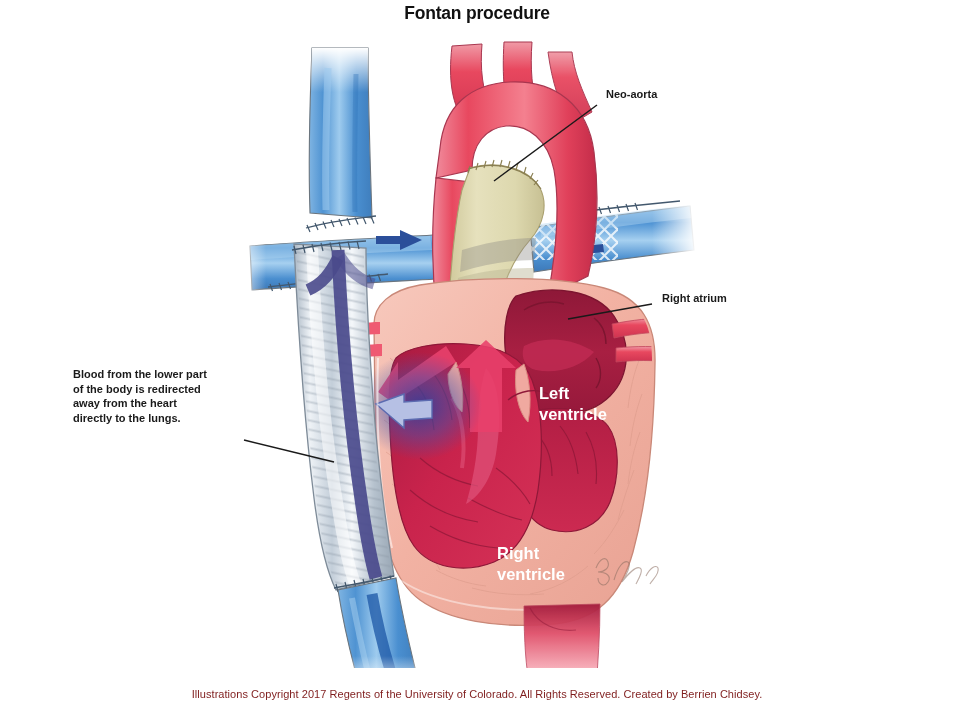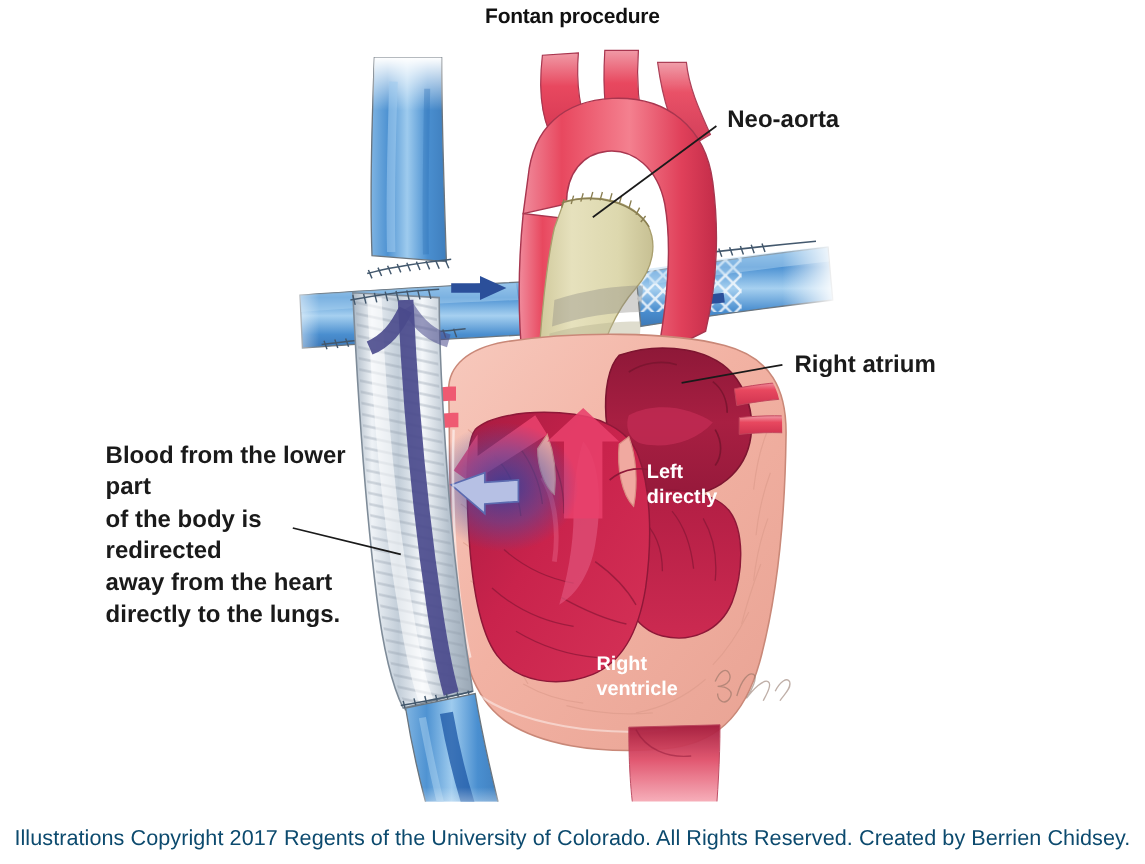--- a/index.html
+++ b/index.html
@@ -24,51 +24,51 @@
     color: #111111;
     letter-spacing: -0.2px;
   }
   #illustration {
     position: absolute;
     left: 0; top: 28px;
     width: 954px; height: 640px;
   }
   .callout {
     position: absolute;
-    font-size: 20px;
+    font-size: 11px;
     font-weight: bold;
     color: #1a1a1a;
     line-height: 1.32;
     white-space: pre-line;
   }
   #callout-neo-aorta { left: 606px; top: 87px; }
   #callout-left-atrium { left: 662px; top: 291px; }
   #callout-conduit {
-    left: 88px; top: 367px;
+    left: 73px; top: 367px;
     width: 230px;
   }
   .in-figure-label {
     position: absolute;
     font-size: 16.5px;
     font-weight: bold;
     color: #ffffff;
     line-height: 1.27;
     white-space: pre-line;
     text-align: left;
     pointer-events: none;
   }
   #label-left-ventricle { left: 539px; top: 383px; }
   #label-right-ventricle { left: 497px; top: 543px; }
   #footer-credit {
     position: absolute;
     left: 0; top: 688px;
     width: 954px;
     text-align: center;
-    font-size: 18px;
-    color: #0c4a6e;
+    font-size: 11px;
+    color: #7f1d1d;
     font-family: "Liberation Sans", sans-serif;
     letter-spacing: 0.05px;
   }
 </style>
 </head>
 <body>
 
 <div id="page">
 
   <div id="figure-title">Fontan procedure</div>
@@ -432,20 +432,20 @@
   <div class="callout" id="callout-neo-aorta">Neo-aorta</div>
 
   <div class="callout" id="callout-left-atrium">Right atrium</div>
 
   <div class="callout" id="callout-conduit">Blood from the lower part
 of the body is redirected
 away from the heart
 directly to the lungs.</div>
 
   <div class="in-figure-label" id="label-left-ventricle">Left
-directly</div>
+ventricle</div>
 
   <div class="in-figure-label" id="label-right-ventricle">Right
 ventricle</div>
 
   <div id="footer-credit">Illustrations Copyright 2017 Regents of the University of Colorado.  All Rights Reserved. Created by Berrien Chidsey.</div>
 
 </div>
 
 </body></html>

